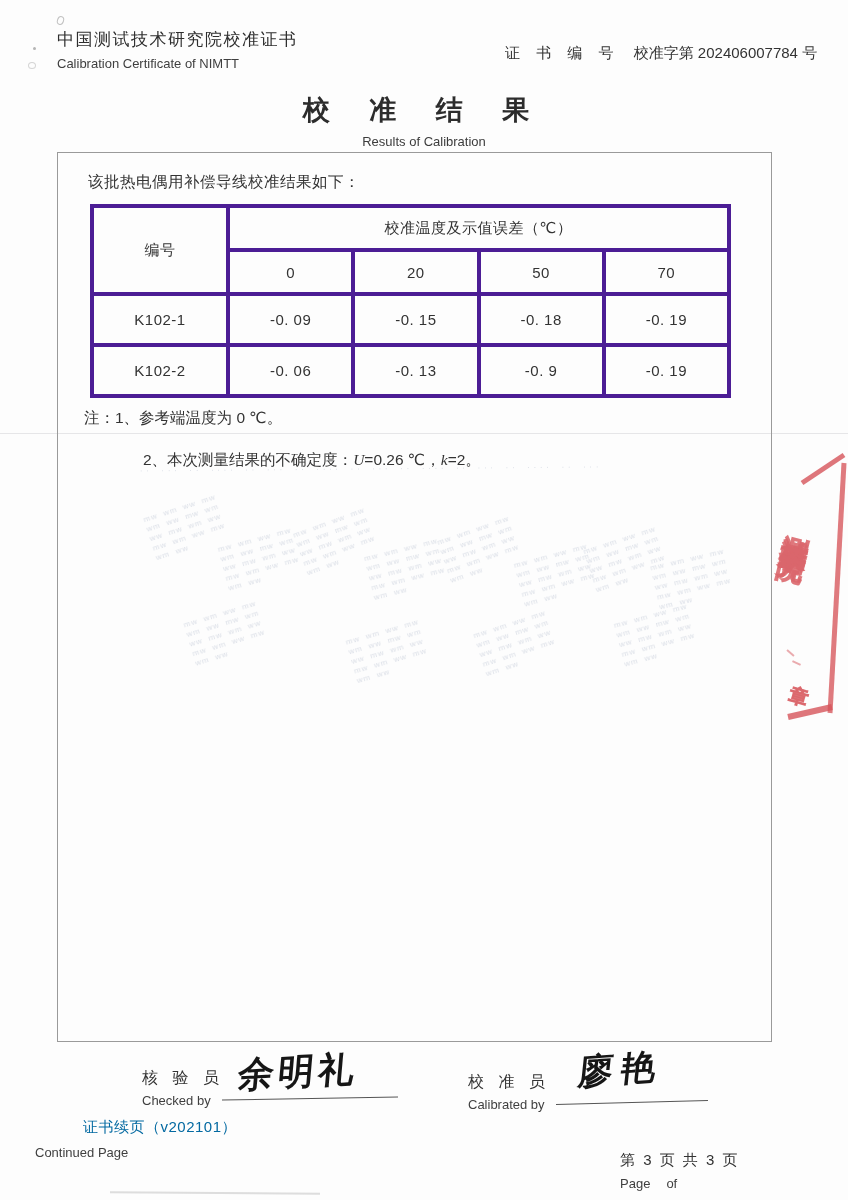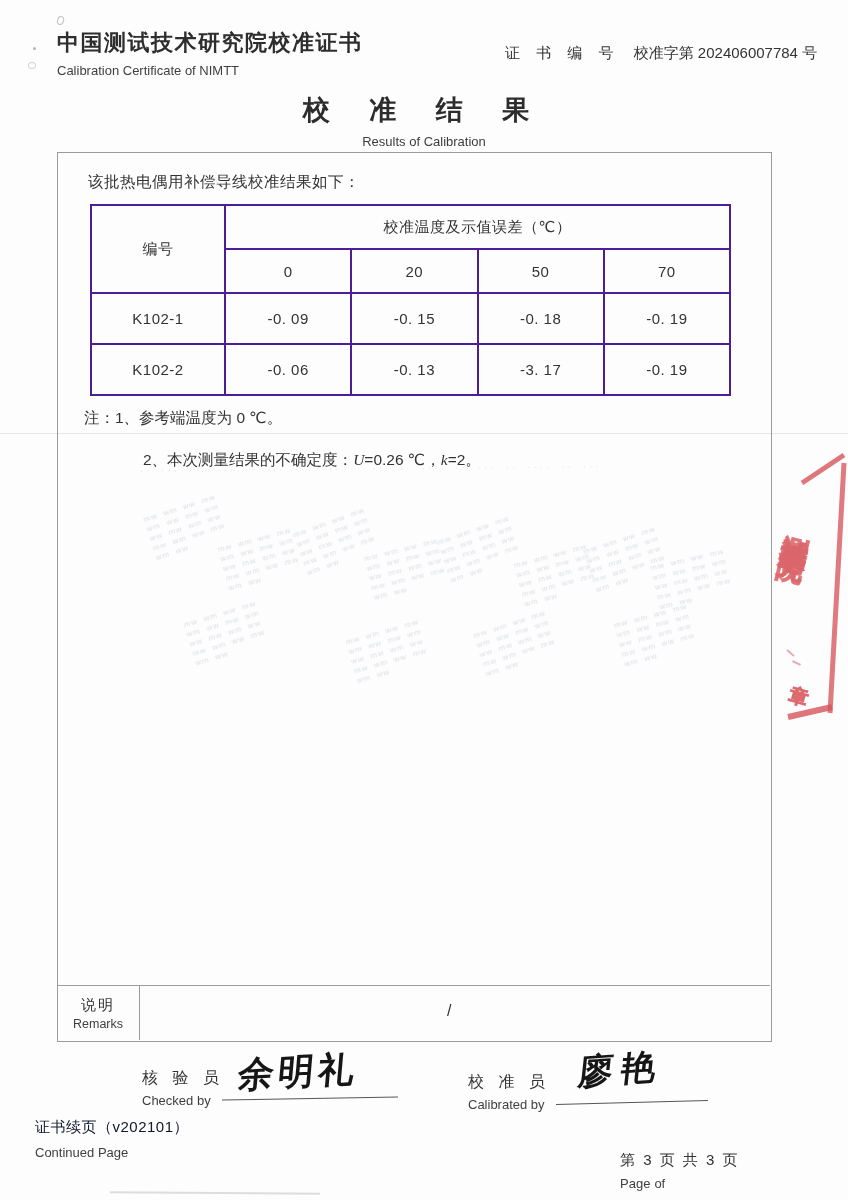--- a/index.html
+++ b/index.html
@@ -6,40 +6,40 @@
   .page{
     position:relative;
     width:848px;height:1200px;
     background:#fdfdfd;
     font-family:"Liberation Sans","DejaVu Sans",sans-serif;
     color:#3b3b3b;
     overflow:hidden;
   }
   
   .org-block{position:absolute;left:57px;top:28px;}
-  .org-cn{font-size:22px;font-weight:700;letter-spacing:1.5px;color:#2e2e2e;}
+  .org-cn{font-size:17px;font-weight:400;letter-spacing:1.5px;color:#2e2e2e;}
   .org-en{font-size:13px;color:#3f3f3f;margin-top:5px;}
   .cert-block{position:absolute;left:505px;top:44px;}
   .cert-line{font-size:15px;color:#333;white-space:nowrap;}
   .cert-label{letter-spacing:6px;margin-right:10px;}
   .cert-en{font-size:13px;color:#3f3f3f;margin-top:6px;}
   
   .title-cn{position:absolute;left:0;top:92px;width:100%;text-align:center;
     font-size:27px;font-weight:600;letter-spacing:16px;color:#2c2c2c;}
   .title-en{position:absolute;left:0;top:134px;width:100%;text-align:center;
     font-size:13px;color:#3c3c3c;}
   
   .frame{position:absolute;left:57px;top:152px;width:713px;height:888px;
     border:1px solid #9a9a9a;}
   .intro{position:absolute;left:88px;top:172px;font-size:15.5px;color:#333;letter-spacing:.5px;}
   
   .cal-table{position:absolute;left:90px;top:204px;width:641px;
     border-collapse:collapse;table-layout:fixed;}
   .cal-table td,.cal-table th{
-    border:2px solid #4c1d95;font-weight:400;font-size:15px;color:#333;
+    border:4px solid #4c1d95;font-weight:400;font-size:15px;color:#333;
     text-align:center;vertical-align:middle;letter-spacing:.5px;background:transparent;}
   .col-id{width:130px;}
   .row-span-head{height:44px;}
   .row-sub-head{height:44px;}
   .row-data{height:51px;}
   
   .note1{position:absolute;left:84px;top:408px;font-size:15.5px;color:#333;}
   .note2{position:absolute;left:143px;top:450px;font-size:15.5px;color:#333;}
   .it{font-family:"Liberation Serif","DejaVu Serif",serif;font-style:italic;}
   
@@ -100,26 +100,26 @@
   .sig-line2{position:absolute;left:556px;top:1102px;width:152px;height:1px;
     background:#555;transform:rotate(-1.5deg);}
   .sig-name{position:absolute;font-family:"DejaVu Serif","Liberation Serif",serif;
     color:#161616;white-space:nowrap;}
   .sig-name1{left:238px;top:1048px;font-size:36px;font-weight:600;
     transform:rotate(-3deg) skewX(-8deg);letter-spacing:4px;}
   .sig-name2{left:578px;top:1046px;font-size:35px;font-weight:600;
     transform:rotate(-4deg) skewX(-10deg);letter-spacing:8px;}
   
   .footer-left{position:absolute;left:35px;top:1118px;}
-  .footer-left-cn{font-size:15px;color:#0f172a;letter-spacing:.5px;}
+  .footer-left-cn{font-size:15px;color:#0369a1;letter-spacing:.5px;margin-left:48px;}
   .footer-left-en{font-size:13px;color:#3f3f3f;margin-top:8px;}
   .footer-right{position:absolute;left:620px;top:1124px;}
   .footer-right-cn{font-size:15px;color:#333;letter-spacing:2px;margin-top:27px;}
   .footer-right-en{font-size:13px;color:#3f3f3f;margin-top:6px;}
-  .footer-right-en .of{margin-left:4px;text-align:center;}
+  .footer-right-en .of{margin-left:16px;text-align:center;}
 </style>
 </head>
 <body>
 
 <div class="page">
 
   <div class="speck1"></div>
   <div class="speck2"></div>
   <div class="speck3"></div>
   <div class="bottom-smudge"></div>
@@ -159,21 +159,21 @@
         <td>K102-1</td>
         <td>-0. 09</td>
         <td>-0. 15</td>
         <td>-0. 18</td>
         <td>-0. 19</td>
       </tr>
       <tr class="row-data">
         <td>K102-2</td>
         <td>-0. 06</td>
         <td>-0. 13</td>
-        <td>-3. 17</td>
+        <td>-0. 9</td>
         <td>-0. 19</td>
       </tr>
     </tbody>
   </table>
 
   <div class="note1">注：1、参考端温度为 0 ℃。</div>
   <div class="note2">
     <span>2、本次测量结果的不确定度：</span><span class="it">U</span><span>=0.26 ℃，</span><span class="it">k</span><span>=2。</span>
   </div>
 
@@ -196,27 +196,20 @@
   <svg class="stamp-svg" viewBox="0 0 68 290">
     <line x1="22" y1="38" x2="64" y2="10" stroke="rgba(214,84,90,0.8)" stroke-width="5"></line>
     <line x1="64" y1="18" x2="50" y2="268" stroke="rgba(214,84,90,0.78)" stroke-width="5"></line>
     <line x1="8" y1="272" x2="52" y2="262" stroke="rgba(214,84,90,0.8)" stroke-width="6"></line>
   </svg>
   <div class="stamp-text">测试技术研究院</div>
   <div class="stamp-seal-char">章</div>
   <div class="stamp-tick tick1"></div>
   <div class="stamp-tick tick2"></div>
 
-  <div class="remarks-row">
-    <div class="remarks-label">
-      <div class="remarks-cn">说明</div>
-      <div class="remarks-en">Remarks</div>
-    </div>
-    <div class="remarks-value">/</div>
-  </div>
 
   <div class="sig-checked">
     <div class="sig-label-cn">核 验 员</div>
     <div class="sig-label-en">Checked by</div>
   </div>
   <div class="sig-name sig-name1">余明礼</div>
   <div class="sig-line1"></div>
 
   <div class="sig-calibrated">
     <div class="sig-label-cn">校 准 员</div>

